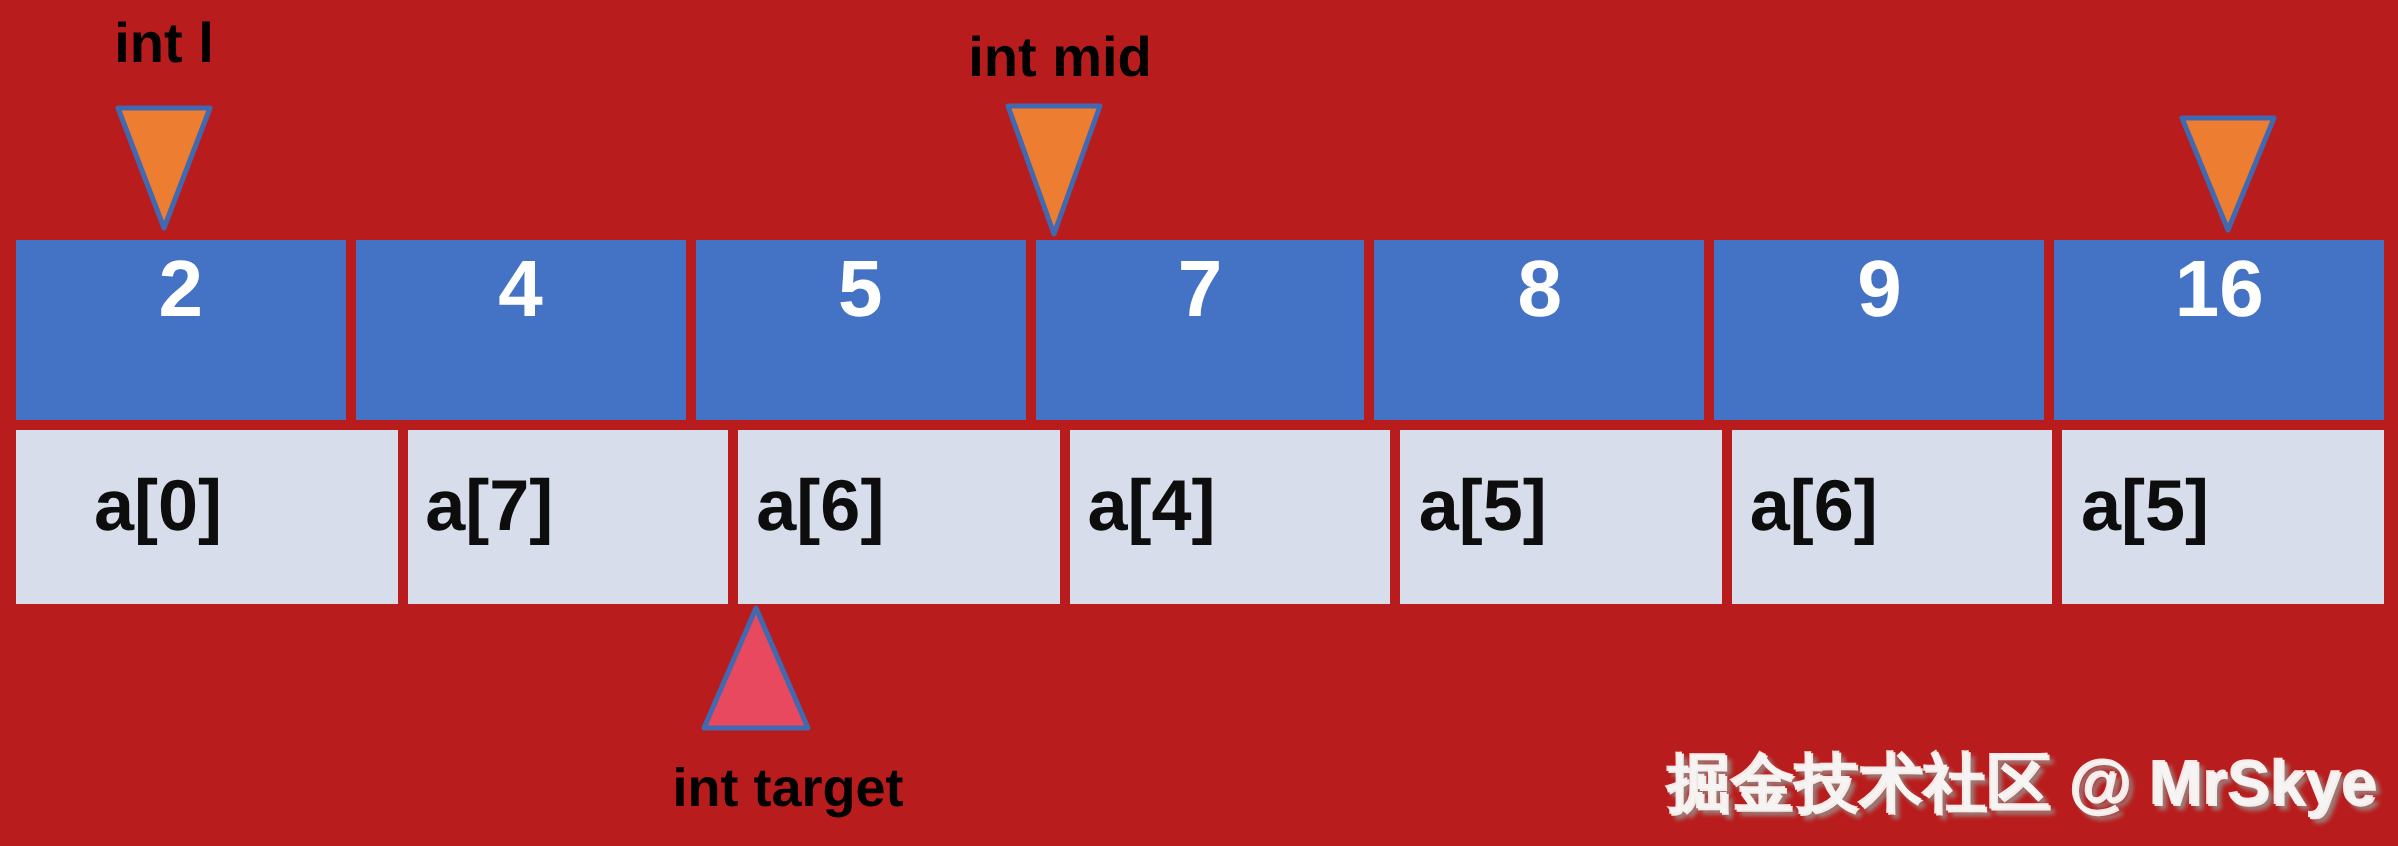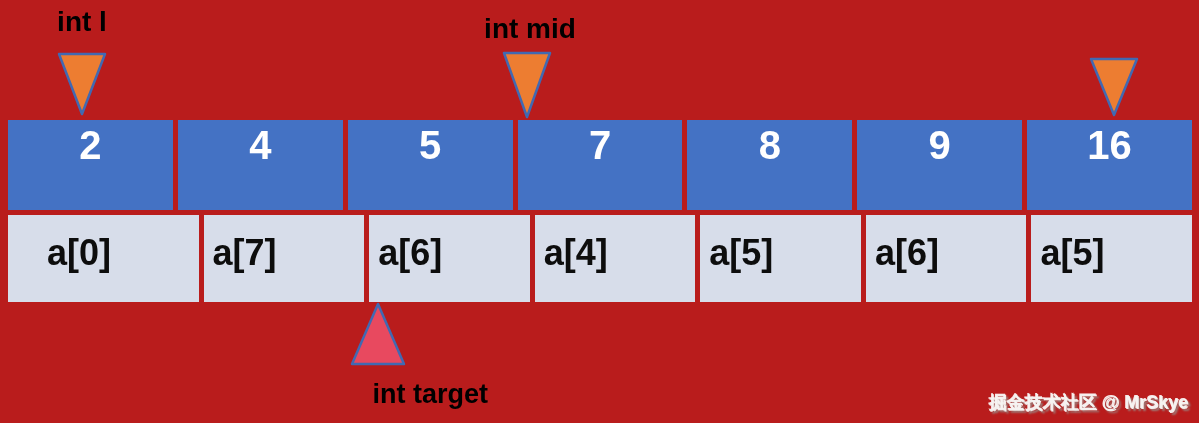--- a/index.html
+++ b/index.html
@@ -28,36 +28,36 @@
     text-align:left; padding:20px 0 0 9px;
   }
   .index-cell.first { padding-left:39px; }
   .ptr-label {
     position:absolute; color:#000000; font-weight:bold; font-size:28px;
     text-align:center; white-space:nowrap;
   }
   .label-l      { left:30px;   top:6px;   width:104px; }
   .label-mid    { left:450px;  top:13px;  width:160px; }
   .label-r      { left:1050px; top:19px;  width:104px; }
-  .label-target { left:324px;  top:379px; width:164px; font-size:27px;text-align:right; }
+  .label-target { left:312px;  top:379px; width:164px; font-size:27px; }
   .tri { position:absolute; }
   .tri-l      { left:56px;   top:51px;  }
   .tri-mid    { left:501px;  top:50px;  }
   .tri-r      { left:1088px; top:56px;  }
   .tri-target { left:349px;  top:301px; }
   .tri polygon {
     fill:var(--pointer-orange,#ED7D31);
     stroke:var(--pointer-border,#4169B2);
     stroke-width:2.5;
     stroke-linejoin:round;
   }
   .tri-target polygon { fill:var(--pointer-red,#E8495F); }
   .watermark {
     position:absolute; right:10px; bottom:8px;
-    font-size:18px; font-weight:bold; white-space:nowrap;
+    font-size:32px; font-weight:bold; white-space:nowrap;
     color:rgba(246,244,242,0.95);
     text-shadow:-1px -1px 0 rgba(255,255,255,0.9), 2px 2px 2px rgba(150,145,140,0.85);
   }
 </style>
 </head>
 <body>
 
 <div class="canvas">
 
   <div class="ptr-label label-l">int l</div>

